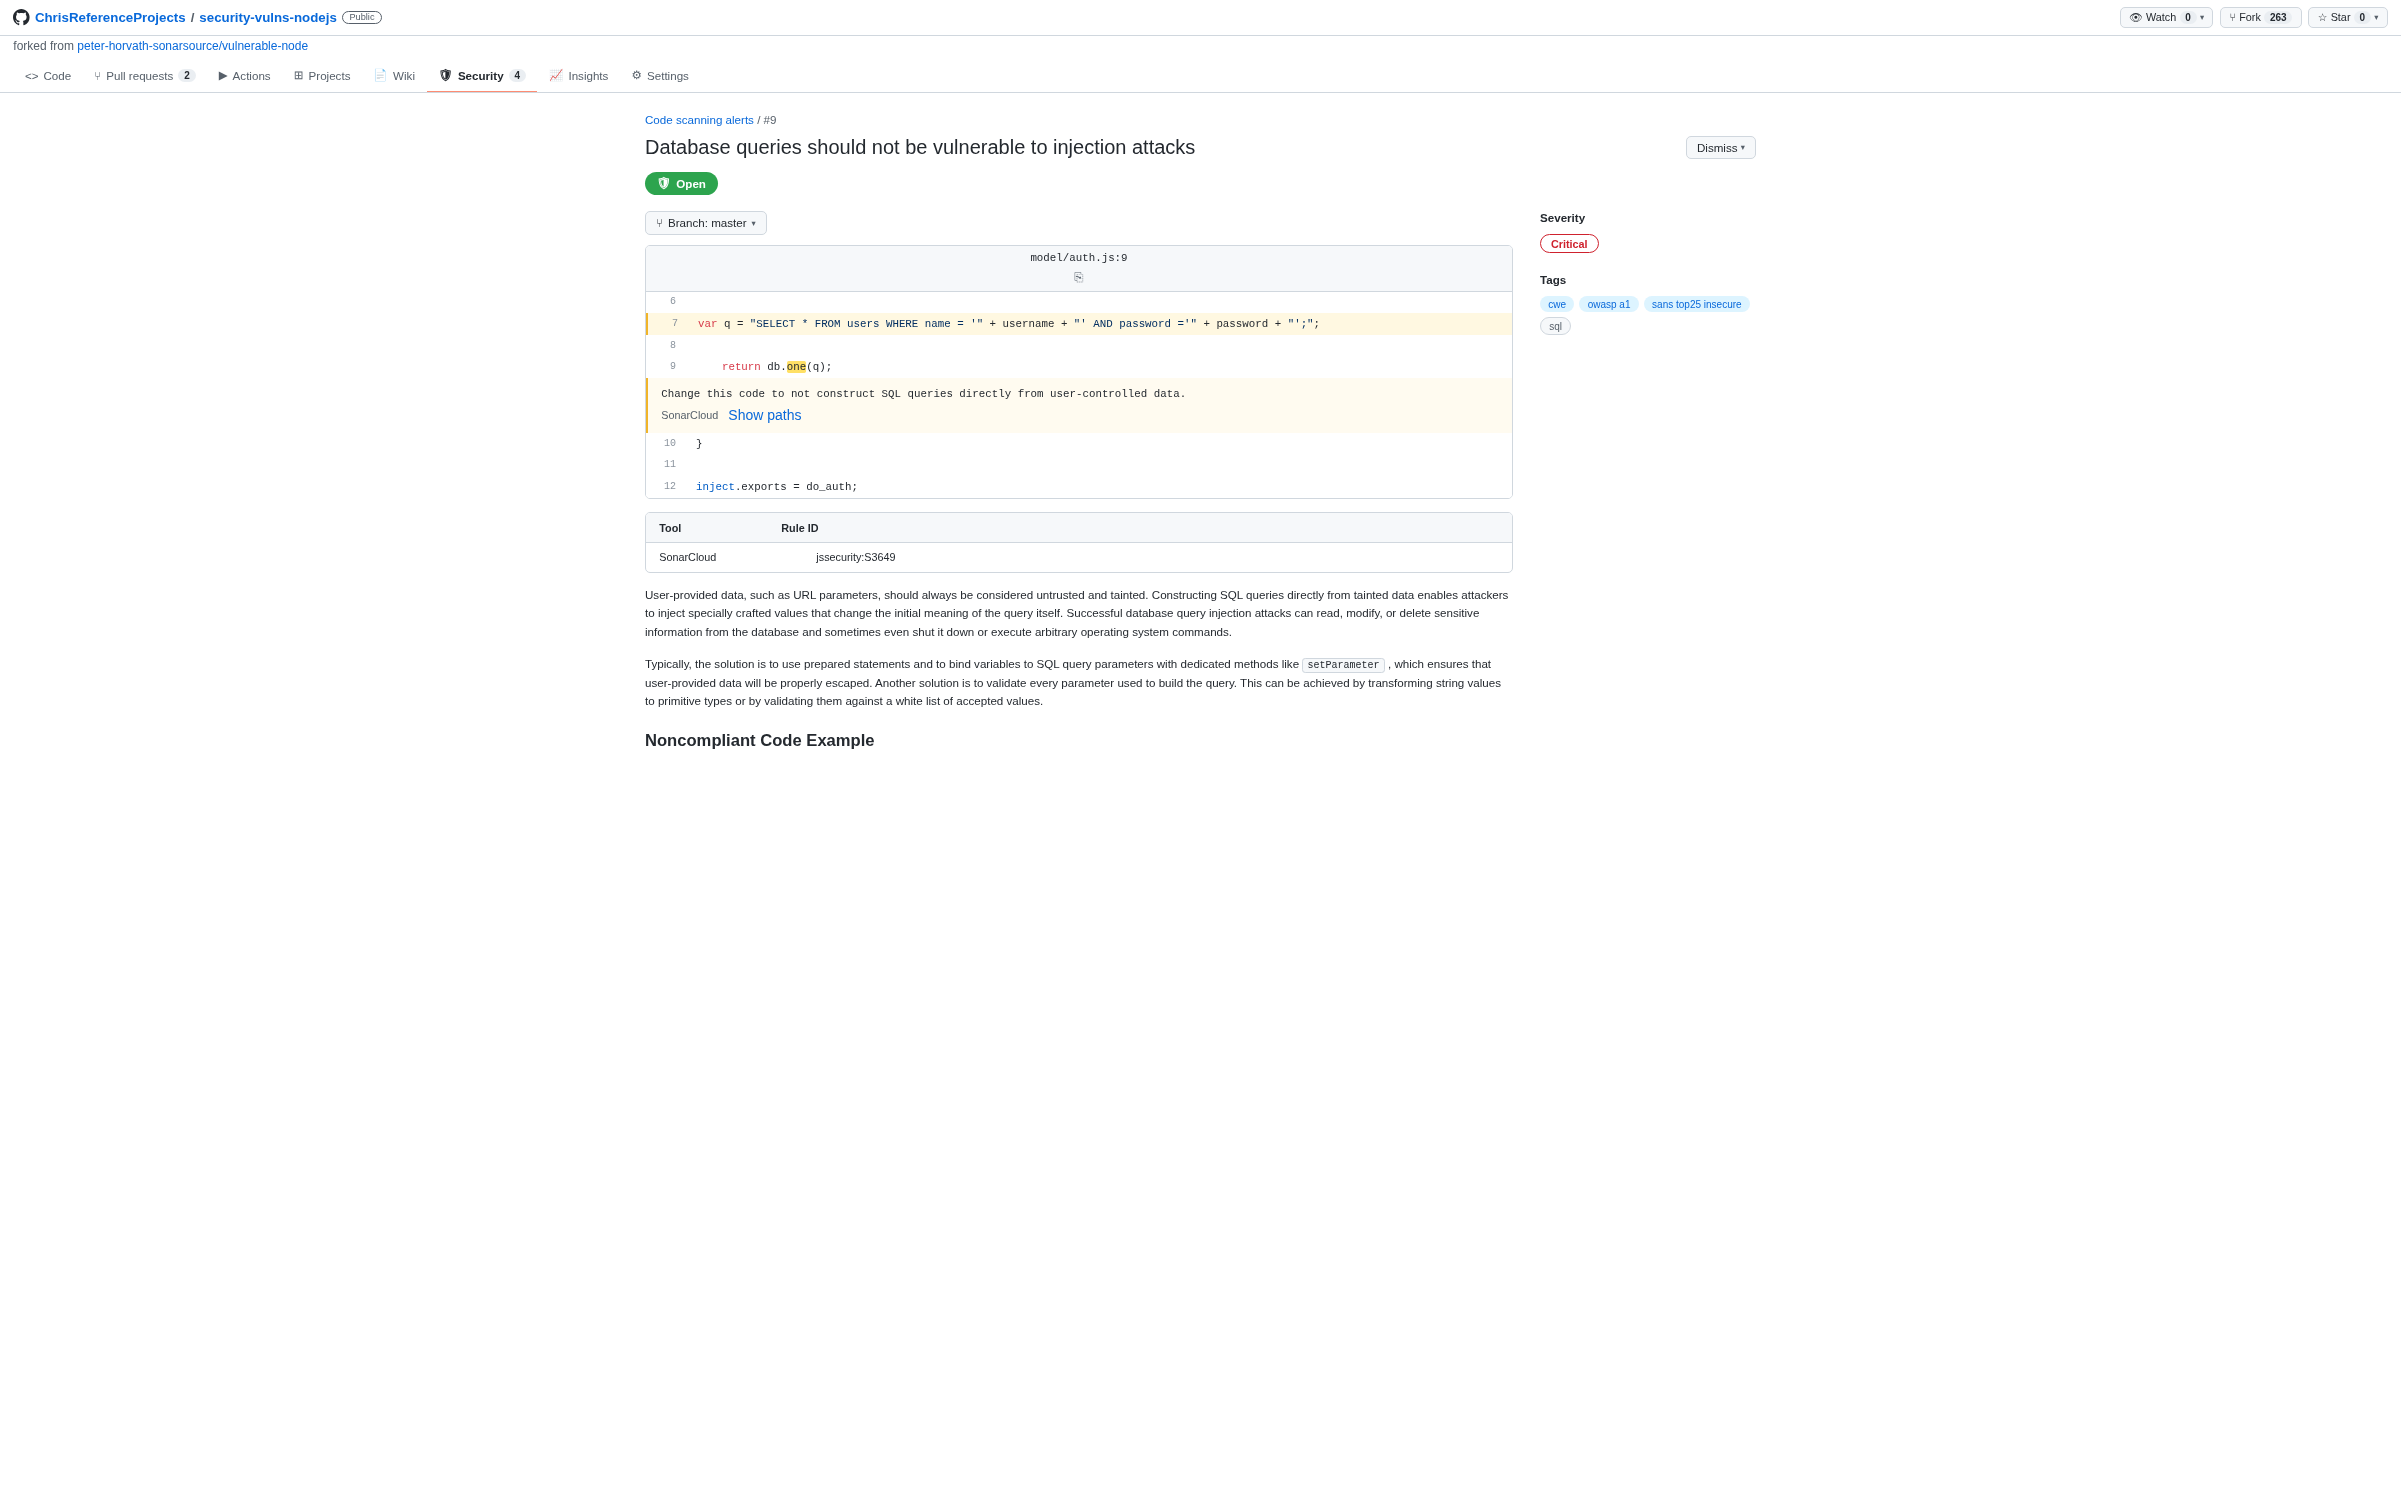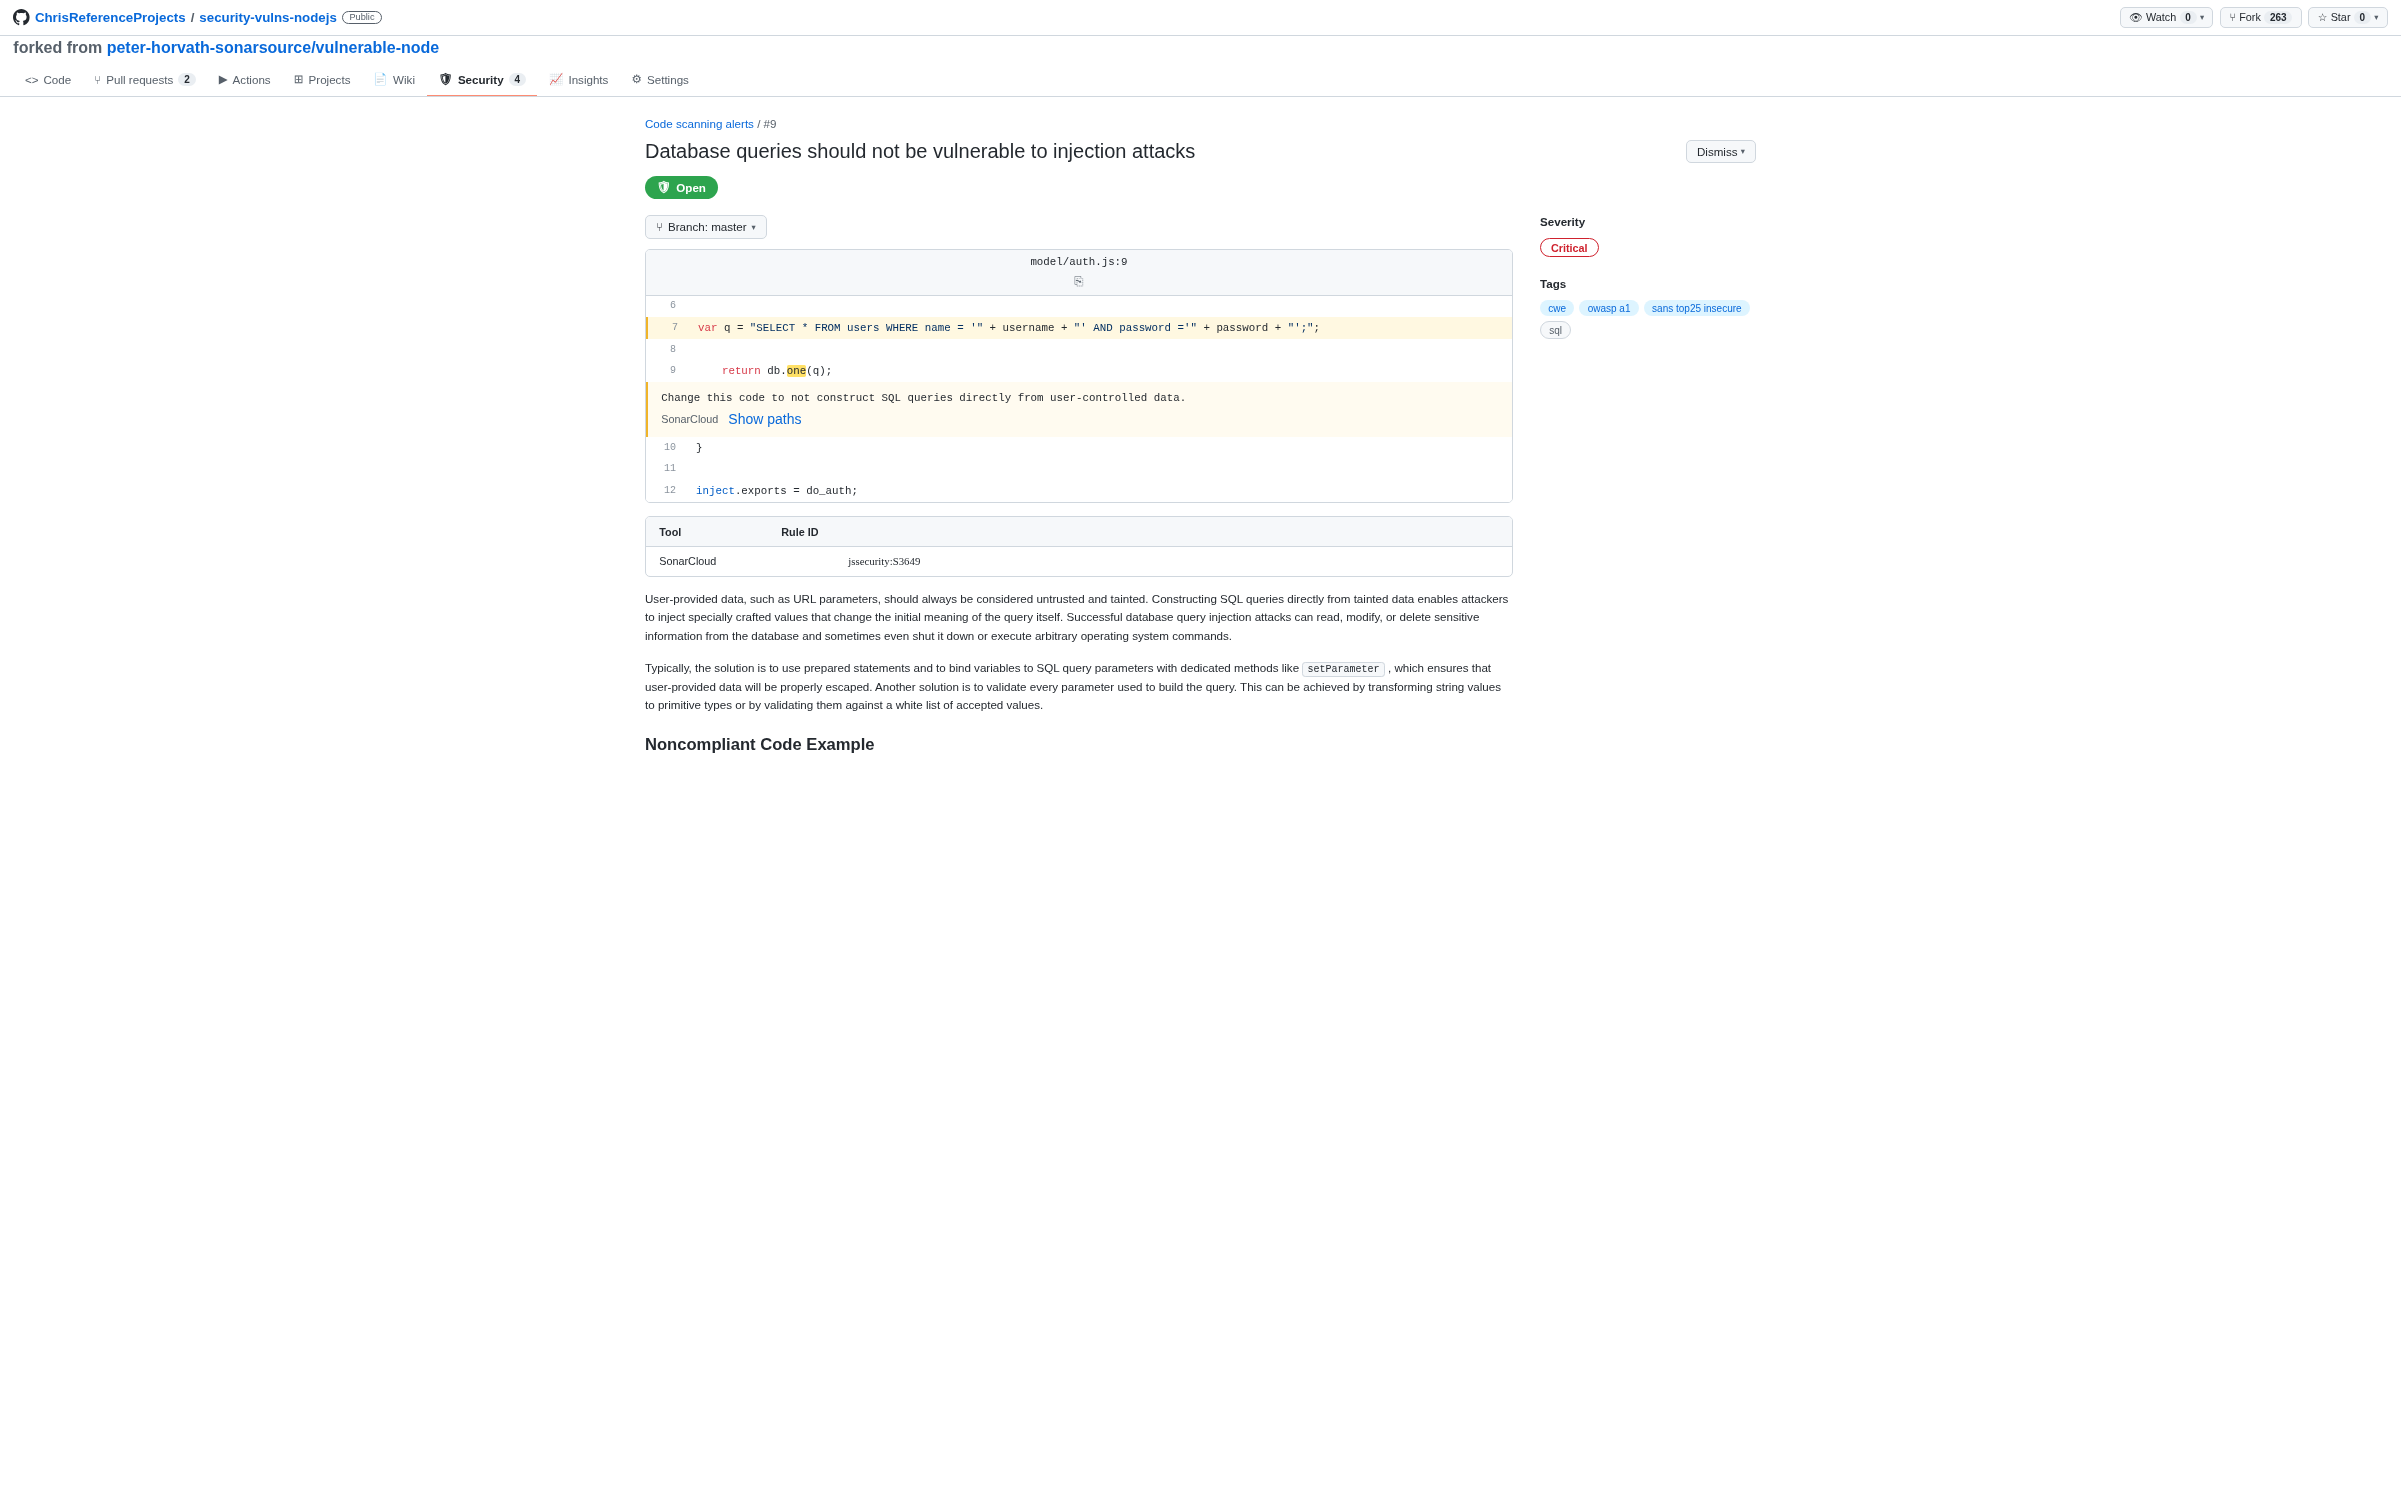--- a/index.html
+++ b/index.html
@@ -8,21 +8,21 @@
     
     .top-bar { display: flex; align-items: center; padding: 6.7px 13.3px; border-bottom: 0.8px solid #d0d7de; gap: 10px; }
     .repo-breadcrumb { display: flex; align-items: center; gap: 5px; font-size: 13.3px; font-weight: 600; }
     .repo-breadcrumb a { color: #0969da; text-decoration: none; }
     .public-badge { font-size: 9.2px; border: 0.8px solid #57606a; border-radius: 16.6px; padding: 0.8px 6.7px; color: #57606a; font-weight: 500; }
     .top-bar-right { margin-left: auto; display: flex; align-items: center; gap: 6.7px; }
     .watch-btn, .fork-btn, .star-btn { display: flex; align-items: center; gap: 3.3px; border: 0.8px solid #d0d7de; background: #f6f8fa; border-radius: 5px; padding: 3.3px 8.3px; font-size: 10.8px; cursor: pointer; color: #24292f; }
     .count-badge { background: #eaeef2; border-radius: 16.6px; padding: 0.8px 5.8px; font-size: 10px; font-weight: 600; }
     .dropdown-arrow { font-size: 8.3px; color: #57606a; }
     
-    .forked-from { font-size: 16px; color: #57606a; padding: 3.3px 13.3px 0 13.3px; font-weight: bold; }
+    .forked-from { font-size: 12px; color: #57606a; padding: 3.3px 13.3px 0 13.3px; }
     .forked-from a { color: #0969da; text-decoration: none; }
     
     
     .tab-nav { display: flex; align-items: center; padding: 0 13.3px; border-bottom: 0.8px solid #d0d7de; gap: 0; margin-top: 6.7px; }
     .tab-item { display: flex; align-items: center; gap: 5px; padding: 8.3px 11.6px; font-size: 11.6px; color: #57606a; cursor: pointer; border-bottom: 1.7px solid transparent; text-decoration: none; white-space: nowrap; }
     .tab-item.active { color: #24292f; font-weight: 600; border-bottom: 1.7px solid #fd8c73; }
     .tab-count { background: #eaeef2; border-radius: 16.6px; padding: 0.8px 5.8px; font-size: 10px; font-weight: 600; color: #24292f; }
     
     
     .main-content { padding: 20px 27px; max-width: 1165px; margin: 0 auto; }
@@ -68,21 +68,21 @@
     .alert-actions { display: flex; align-items: center; gap: 10px; margin-top: 6.7px; font-size: 10.8px; }
     .alert-source { color: #57606a; }
     .show-paths-btn { color: #0969da; cursor: pointer; text-decoration: none; font-size: 14px; }
     
     
     .tool-table { border: 0.8px solid #d0d7de; border-radius: 5px; overflow: hidden; margin-bottom: 13.3px; }
     .tool-table-header { display: flex; padding: 8.3px 13.3px; background: #f6f8fa; border-bottom: 0.8px solid #d0d7de; gap: 100px; }
     .tool-table-header span { font-size: 10.8px; font-weight: 600; color: #24292f; }
     .tool-table-row { display: flex; padding: 8.3px 13.3px; gap: 100px; }
     .tool-table-row span { font-size: 10.8px; color: #24292f; }
-    .rule-id-code { font-family: Liberation Serif, serif; font-size: 10px; margin-left: 32px; }
+    .rule-id-code { font-family: Liberation Sans, sans-serif; font-size: 10px; }
     
     
     .description-text { font-size: 11.6px; line-height: 1.6; color: #24292f; margin-bottom: 13.3px; }
     .inline-code { font-family: "SFMono-Regular", Consolas, "Liberation Mono", Menlo, monospace; font-size: 10px; background: #f6f8fa; border: 0.8px solid #d0d7de; border-radius: 3.3px; padding: 0.8px 4.2px; }
     
     
     .section-title { font-size: 16.6px; font-weight: 600; color: #24292f; margin-top: 20px; margin-bottom: 13.3px; }
     
     
     .sidebar-section { margin-bottom: 20px; }

